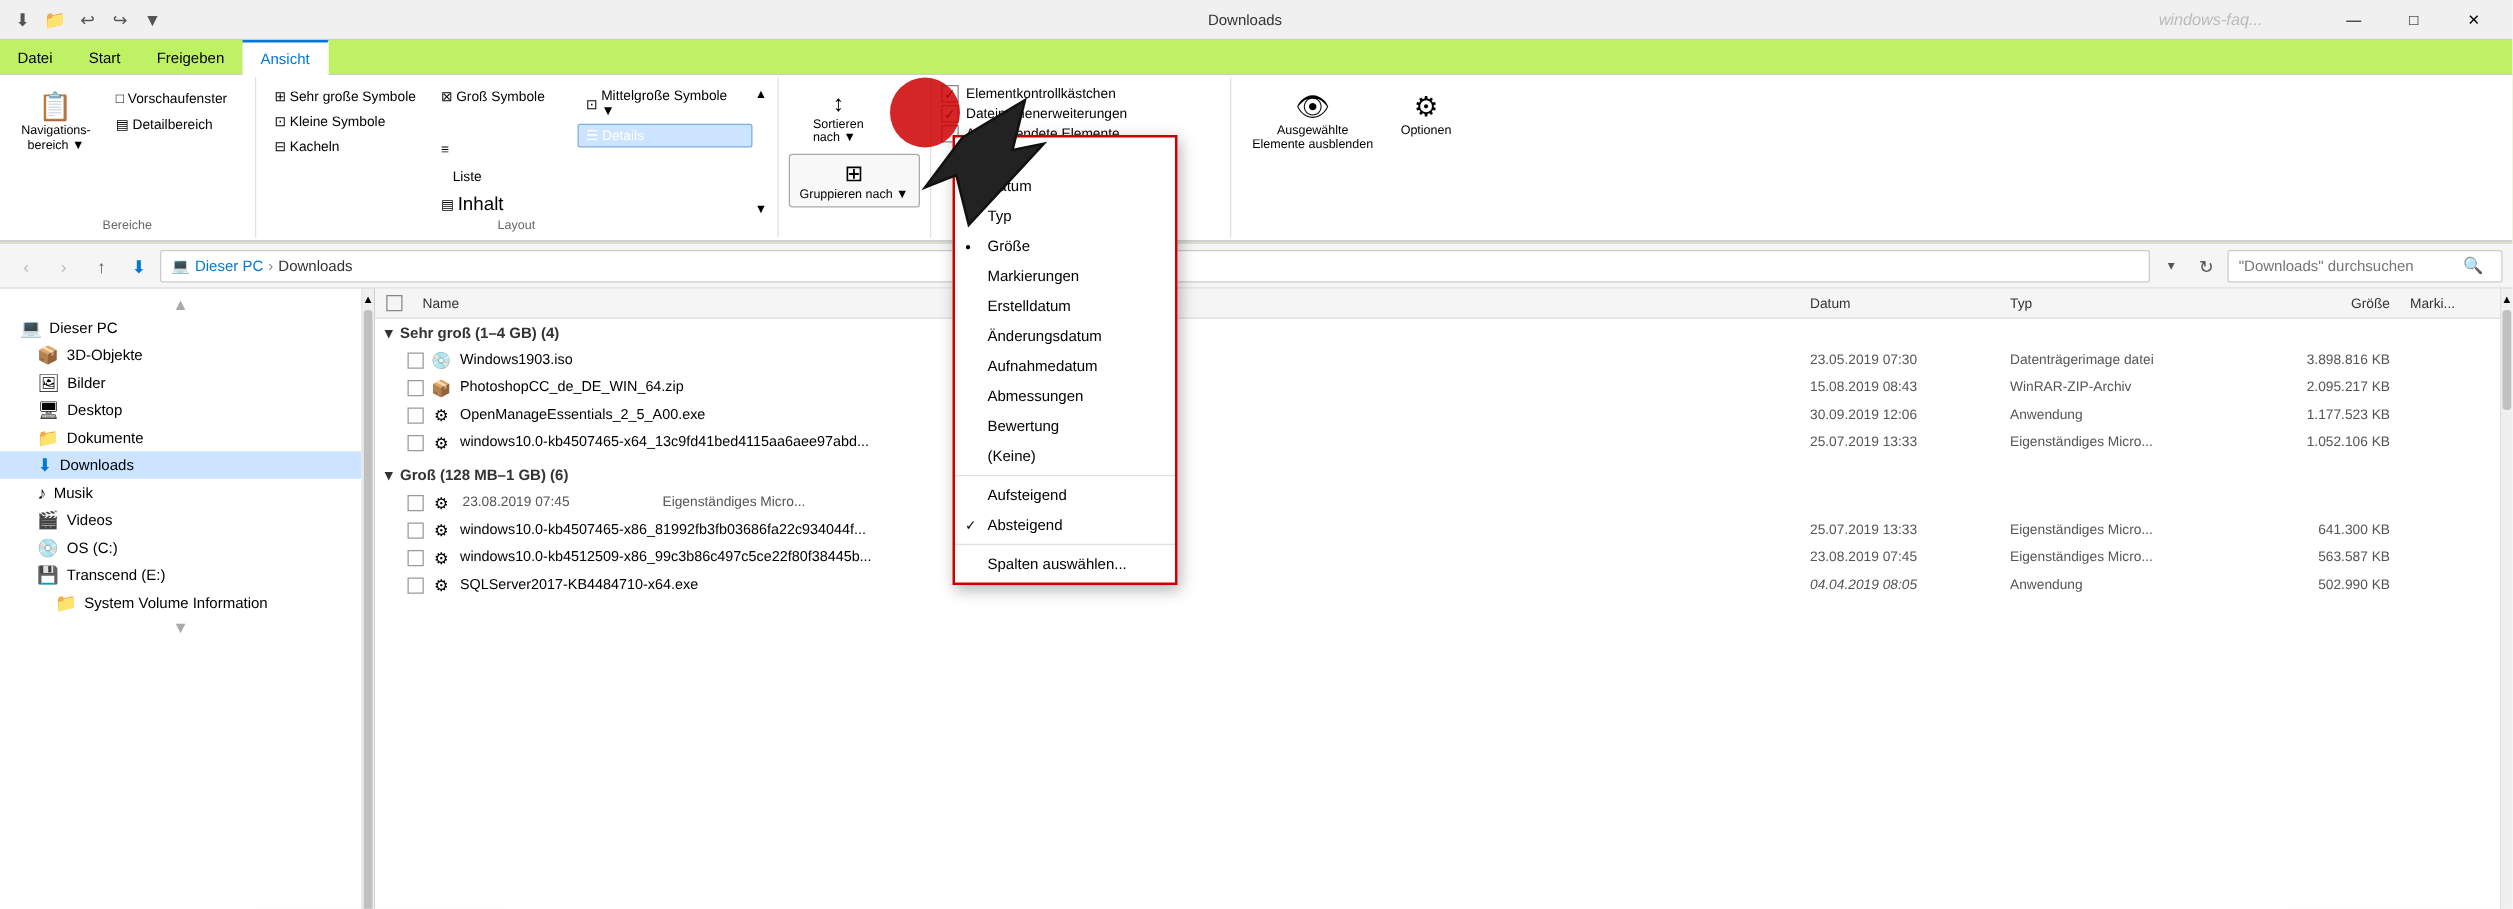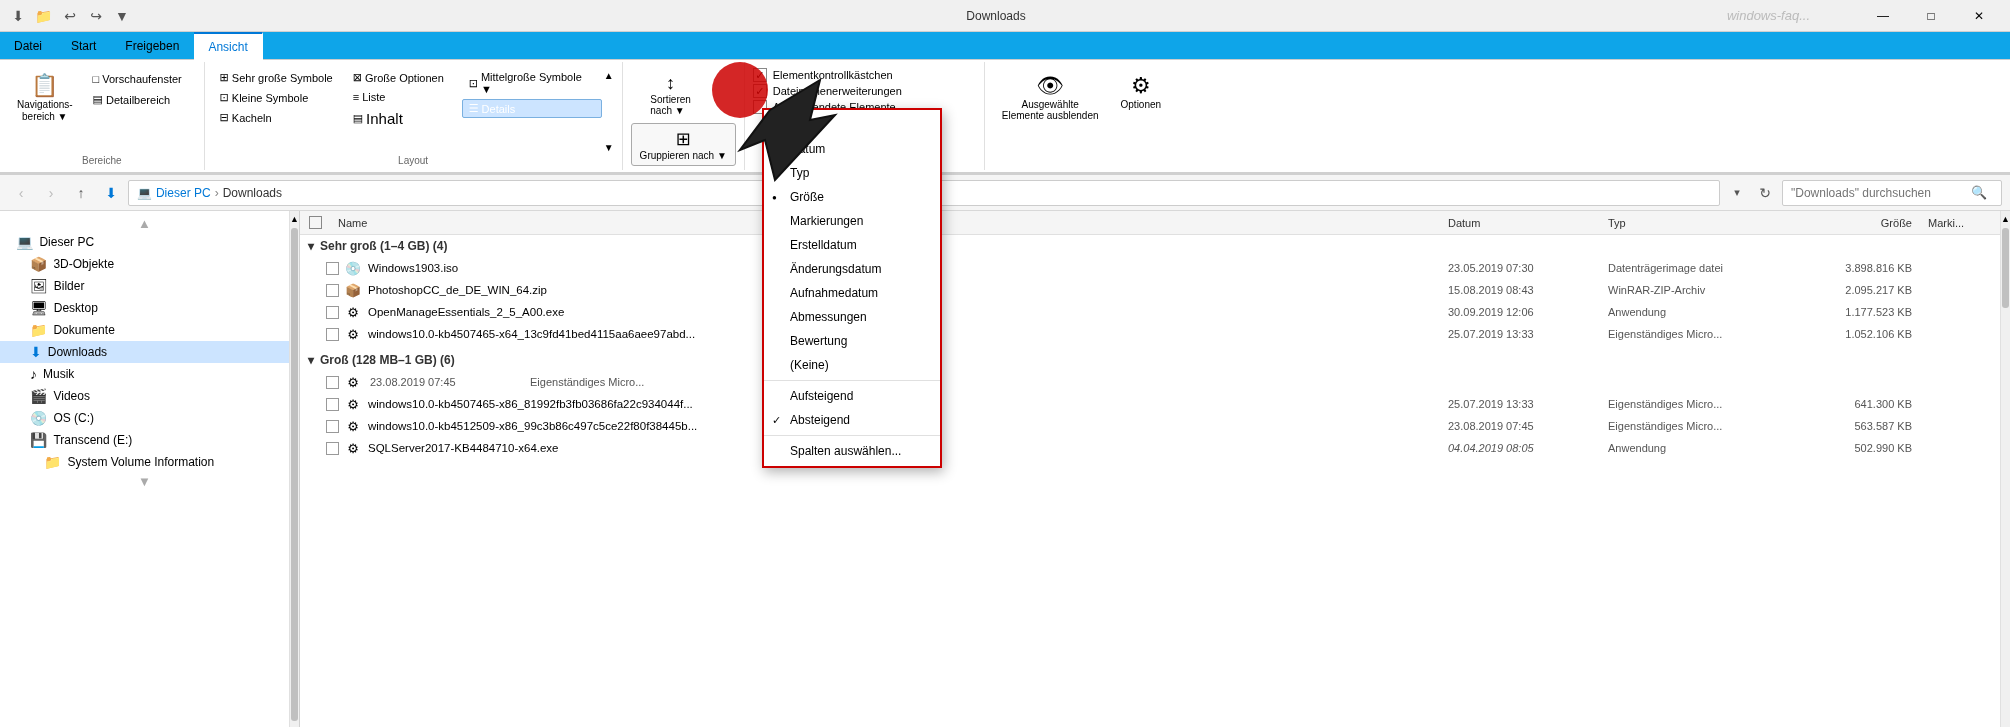--- a/index.html
+++ b/index.html
@@ -12,21 +12,21 @@
       border-bottom: 1px solid #d0d0d0;
     }
     .title-bar-icons { display: flex; gap: 6px; align-items: center; }
     .title-bar-icon { width: 20px; height: 20px; display: flex; align-items: center; justify-content: center; font-size: 14px; color: #555; cursor: pointer; }
     .title-bar-title { flex: 1; text-align: center; font-size: 12px; color: #333; }
     .title-bar-controls { display: flex; gap: 2px; }
     .title-bar-btn { width: 46px; height: 32px; display: flex; align-items: center; justify-content: center; font-size: 12px; cursor: pointer; }
     .watermark { position: absolute; top: 8px; right: 200px; font-size: 13px; color: #bbb; font-style: italic; }
 
     
-    .ribbon { background: #0ea5e9; border-bottom: 1px solid #d0d0d0; }
+    .ribbon { background: #bef264; border-bottom: 1px solid #d0d0d0; }
     .ribbon-tabs { display: flex; height: 28px; border-bottom: 1px solid #ccc; }
     .ribbon-tab { padding: 0 14px; display: flex; align-items: center; font-size: 12px; cursor: pointer; border-right: 1px solid transparent; }
     .ribbon-tab.active { background: white; border-top: 2px solid #0078d7; color: #0078d7; margin-bottom: -1px; }
 
     .ribbon-content { display: flex; padding: 4px 0; background: white; border-bottom: 2px solid #d0d0d0; min-height: 78px; }
     .ribbon-btn-small { display: flex; align-items: center; gap: 3px; padding: 2px 6px; cursor: pointer; border: 1px solid transparent; border-radius: 2px; font-size: 11px; min-width: 110px; }
 
     
     .toolbar { display: flex; align-items: center; height: 36px; padding: 0 8px; gap: 4px; background: #f5f5f5; border-bottom: 1px solid #d8d8d8; }
     .nav-btn { width: 26px; height: 26px; display: flex; align-items: center; justify-content: center; cursor: pointer; border-radius: 3px; font-size: 14px; color: #555; }
@@ -147,25 +147,25 @@
               <span style="font-size:11px;">Kleine Symbole</span>
           </div>
           <div class="ribbon-btn-small">
             <span>⊟</span>
               <span style="font-size:11px;">Kacheln</span>
           </div>
         </div>
         <div style="display:flex; flex-direction:column; gap:1px; margin-left:4px;">
           <div class="ribbon-btn-small">
             <span>⊠</span>
-              <span style="font-size:11px;">Große Optionen</span>
+              <span style="font-size:11px;">Groß Symbole</span>
           </div>
           <div class="ribbon-btn-small">
             <span>≡</span>
-              <span style="font-size:11px;">Liste</span>
+              <span style="font-size:11px;margin-top:45px;">Liste</span>
           </div>
           <div class="ribbon-btn-small">
             <span>▤</span>
               <span style="font-size:15px;">Inhalt</span>
           </div>
         </div>
         <div style="display:flex; flex-direction:column; gap:1px; margin-left:4px; width:140px;">
           <div class="ribbon-btn-small">
             <span>⊡</span>
               <span style="font-size:11px;">Mittelgroße Symbole ▼</span>

